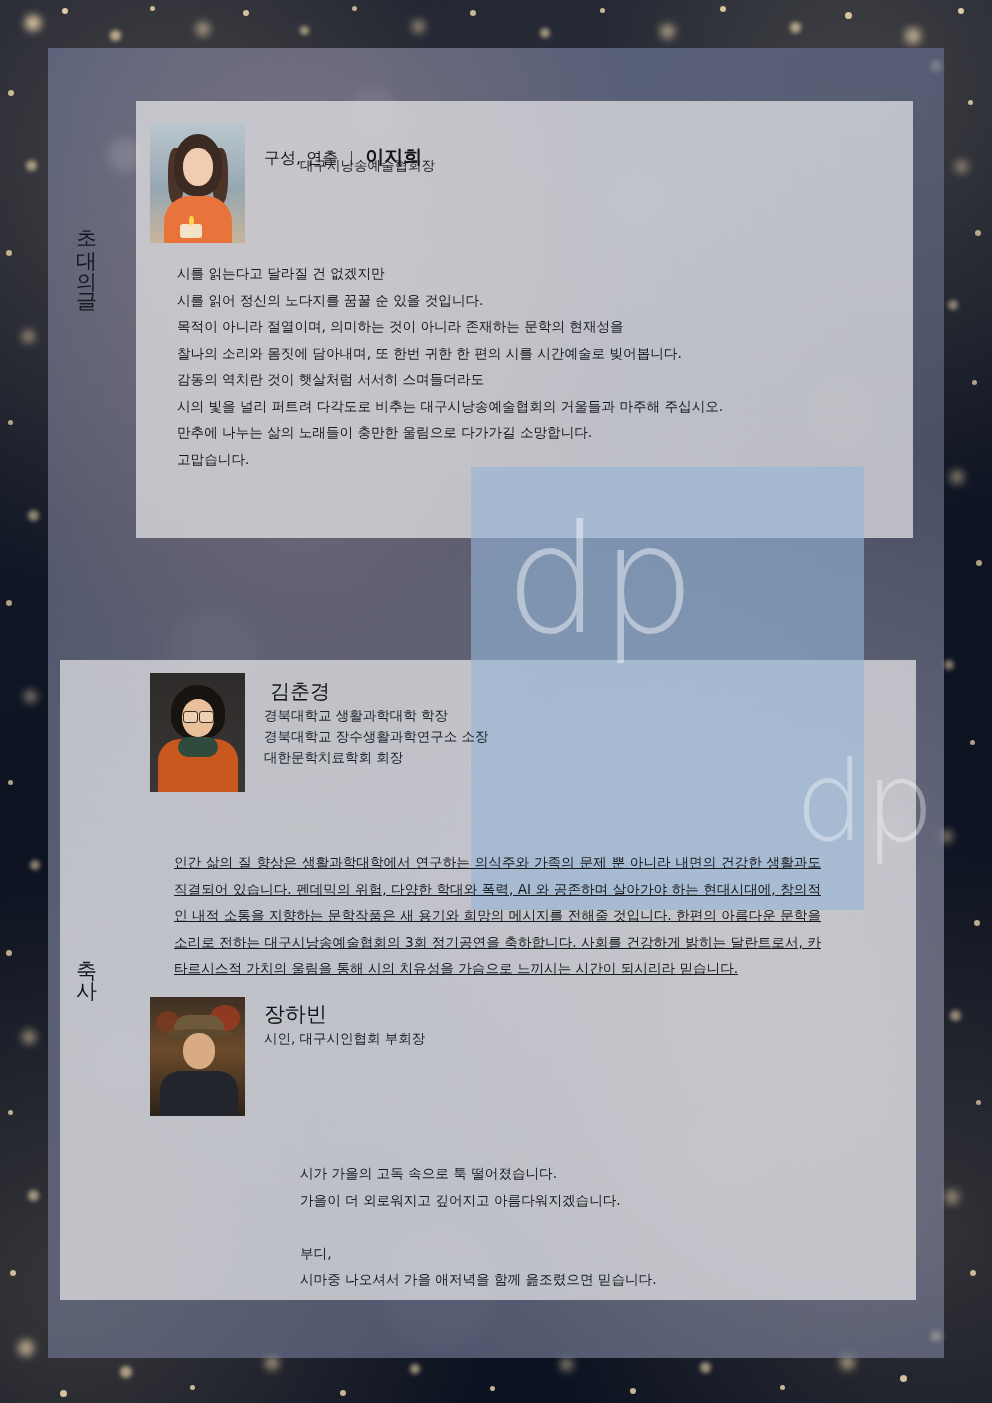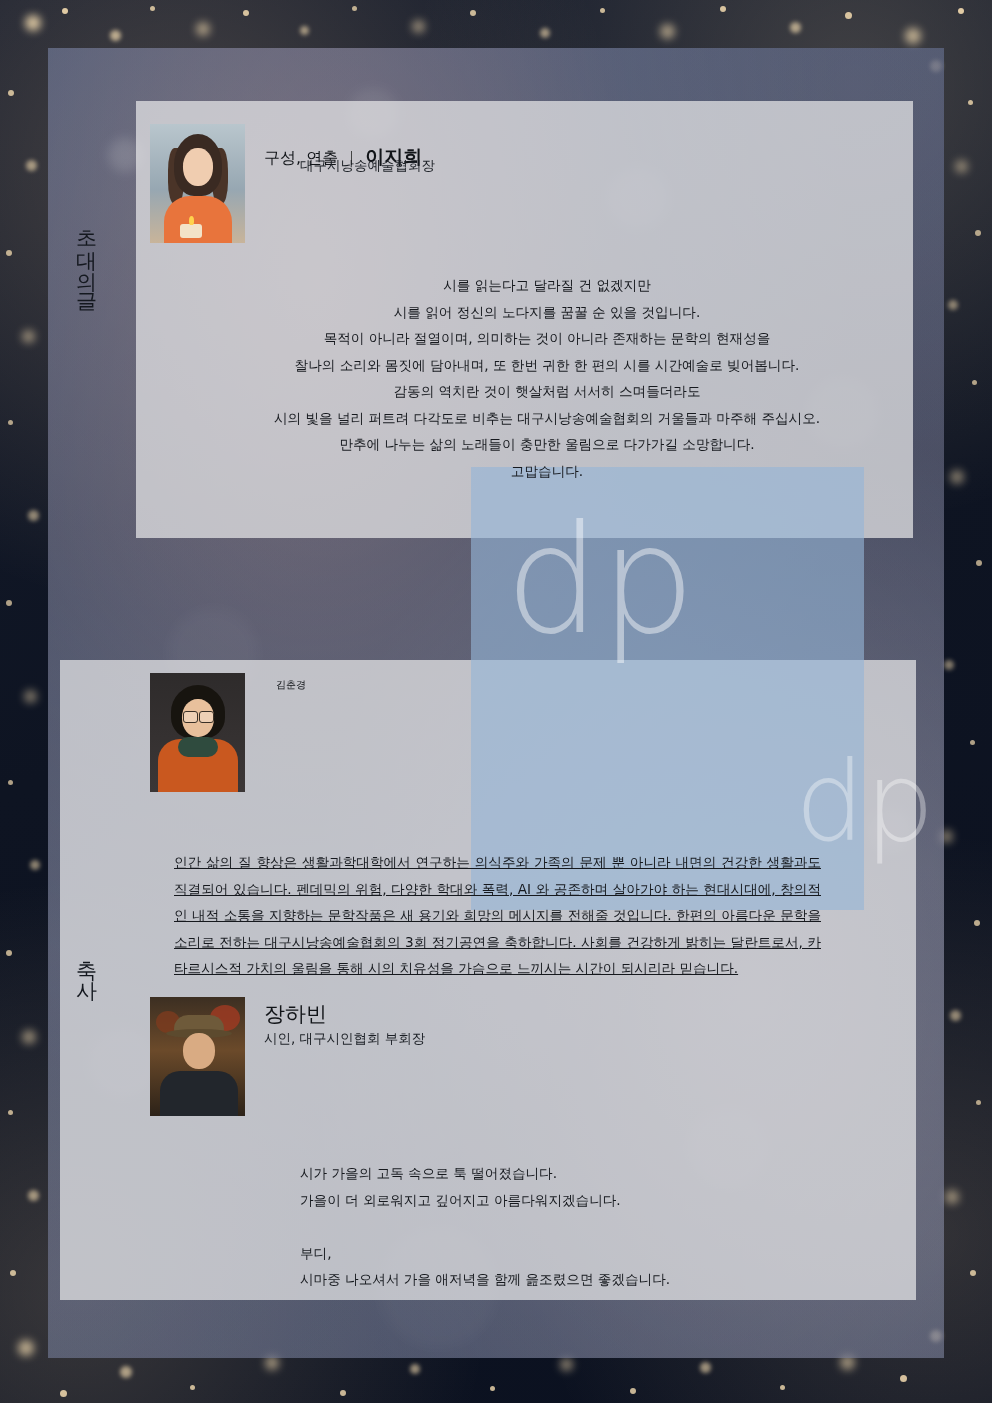--- a/index.html
+++ b/index.html
@@ -104,23 +104,23 @@
 
   
   .name-line{position:absolute;color:#111418;font-size:15.5px;}
   .role-line{position:absolute;color:#1b1f25;font-size:13.5px;line-height:1.55;}
   .body-text{position:absolute;color:#16191e;font-size:13.6px;line-height:1.95;white-space:pre-line;}
   .body-text.just{text-align:justify;}
 
   .n1{left:264px;top:144px;font-size:16px;}
   .n1 .big{font-size:19px;font-weight:bold;}
   .r1{left:264px;top:155px;margin-left:36px;}
-  .t1{left:177px;top:272px;width:740px;text-align:center;}
-
-  .n2{left:276px;top:678px;font-size:10px;}
+  .t1{left:177px;top:260px;width:740px;}
+
+  .n2{left:270px;top:678px;font-size:20px;}
   .r2{left:264px;top:705px;}
   .t2{left:174px;top:849px;width:647px;text-decoration:underline;}
 
   .n3{left:264px;top:1000px;font-size:21px;}
   .r3{left:264px;top:1028px;}
   .t3{left:300px;top:1160px;width:600px;}
 
   .sep{display:inline-block;width:1px;height:14px;background:#444;vertical-align:-2px;margin:0 8px;}
 </style>
 </head>
@@ -250,34 +250,39 @@
       <div class="bg"></div>
         <div class="hair"></div>
         <div class="face"></div>
       <div class="glassL"></div>
         <div class="glassR"></div>
       <div class="body"></div>
         <div class="scarf"></div>
     </div>
   </div>
   <div class="name-line n2">김춘경</div>
+  <div class="role-line r2">
+    <div>경북대학교  생활과학대학  학장</div>
+    <div>경북대학교  장수생활과학연구소  소장</div>
+    <div>대한문학치료학회  회장</div>
+  </div>
   <div class="body-text just t2">인간 삶의 질 향상은 생활과학대학에서 연구하는 의식주와 가족의 문제 뿐 아니라 내면의 건강한 생활과도 직결되어 있습니다. 펜데믹의 위험, 다양한 학대와 폭력, AI 와 공존하며 살아가야 하는 현대시대에, 창의적인 내적 소통을 지향하는 문학작품은 새 용기와 희망의 메시지를 전해줄 것입니다. 한편의 아름다운 문학을 소리로 전하는 대구시낭송예술협회의 3회 정기공연을 축하합니다. 사회를 건강하게 밝히는 달란트로서, 카타르시스적 가치의 울림을 통해 시의 치유성을 가슴으로 느끼시는 시간이 되시리라 믿습니다.</div>
 
   <div class="portrait p3">
     <div class="ph">
       <div class="bg"></div>
         <div class="leaf1"></div>
         <div class="leaf2"></div>
       <div class="hat"></div>
         <div class="brim"></div>
         <div class="face"></div>
         <div class="body"></div>
     </div>
   </div>
   <div class="name-line n3">장하빈</div>
   <div class="role-line r3">시인, 대구시인협회 부회장</div>
   <div class="body-text t3">시가 가을의 고독 속으로 툭 떨어졌습니다.
 가을이 더 외로워지고 깊어지고 아름다워지겠습니다.
 
 부디,
-시마중 나오셔서 가을 애저녁을 함께 읊조렸으면 좋겠습니다.</div>
+시마중 나오셔서 가을 애저녁을 함께 읊조렸으면 믿습니다.</div>
 
 </div>
 
 </body></html>

